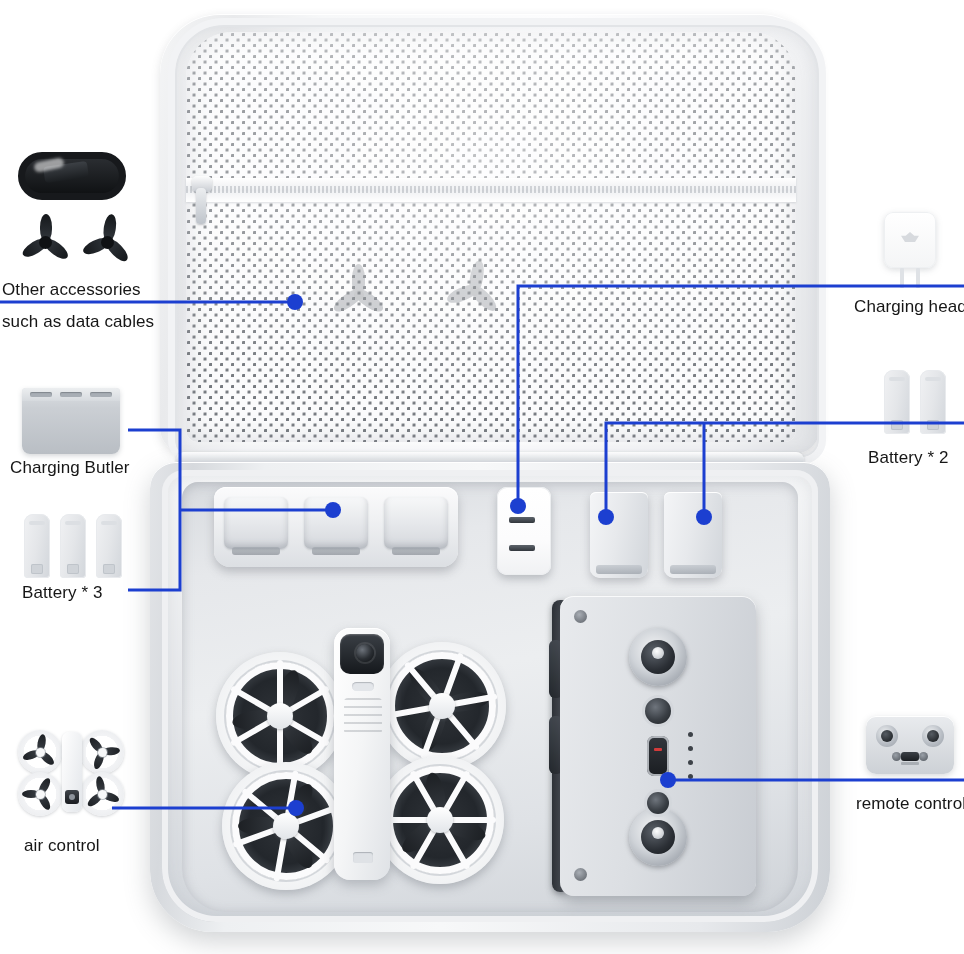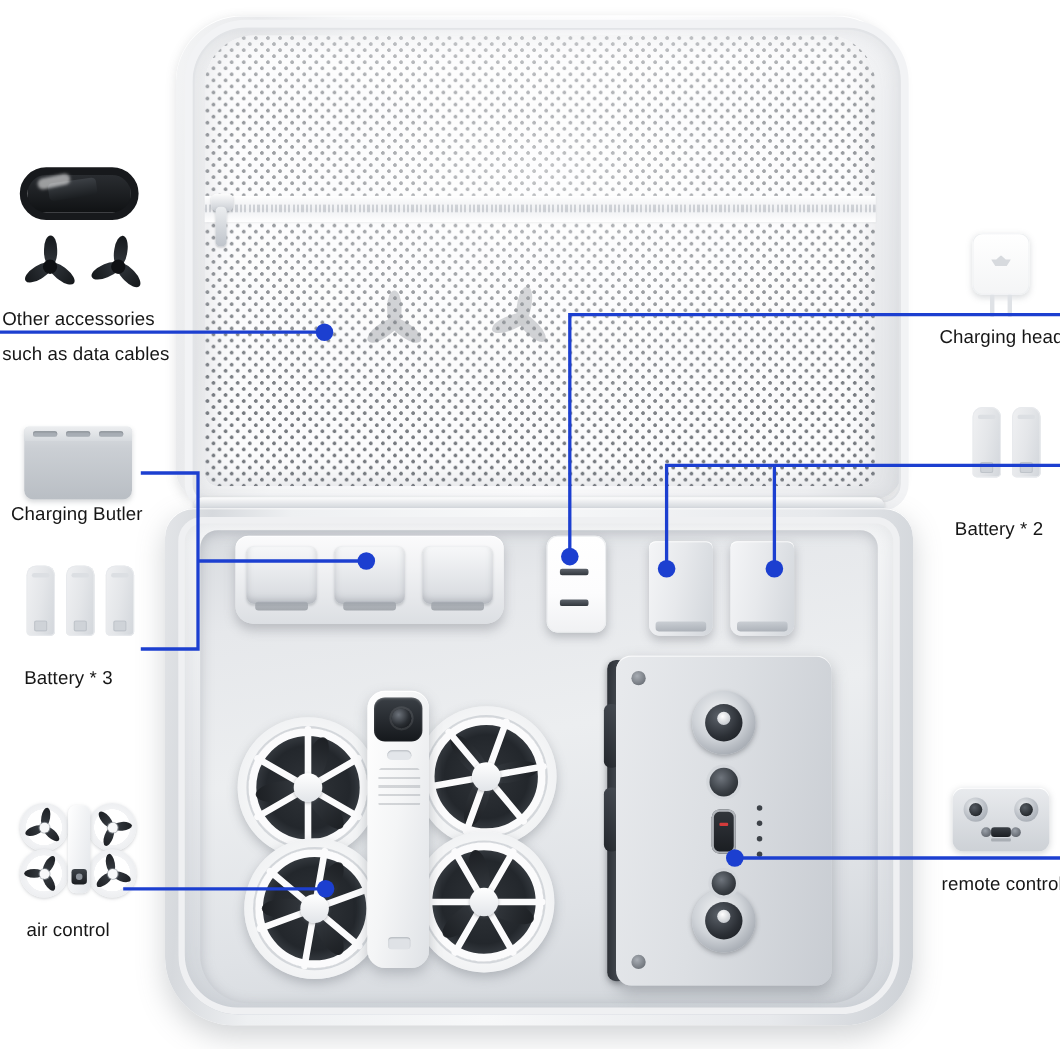--- a/index.html
+++ b/index.html
@@ -622,23 +622,23 @@
       <circle cx="296" cy="808" r="8"></circle>
       <circle cx="668" cy="780" r="8"></circle>
     </g>
   </svg>
 
   <div class="label l2" style="left:2px;top:275px;"><span>Other accessories</span></div>
   <div class="label l2" style="left:2px;top:307px;"><span>such as data cables</span></div>
 
   <div class="label" style="left:10px;top:455px;">Charging Butler</div>
 
-  <div class="label" style="left:22px;top:580px;margin-top:24px;">Battery * 3</div>
+  <div class="label" style="left:22px;top:580px;">Battery * 3</div>
 
   <div class="label" style="left:24px;top:833px;">air control</div>
 
   <div class="label" style="left:854px;top:294px;">Charging head</div>
 
-  <div class="label" style="left:868px;top:468px;">Battery * 2</div>
+  <div class="label" style="left:868px;top:445px;">Battery * 2</div>
 
   <div class="label" style="left:856px;top:791px;">remote control</div>
 
 </div>
 
 </body></html>

